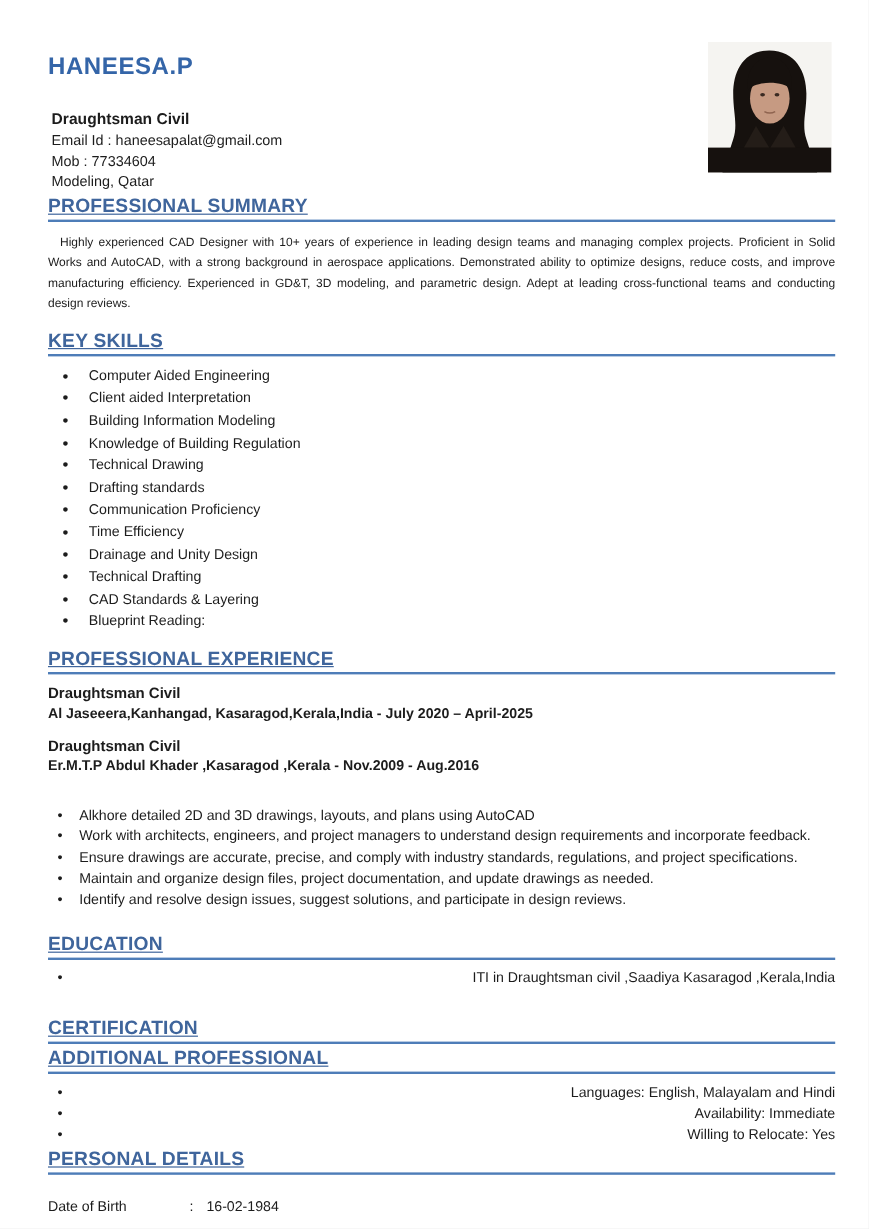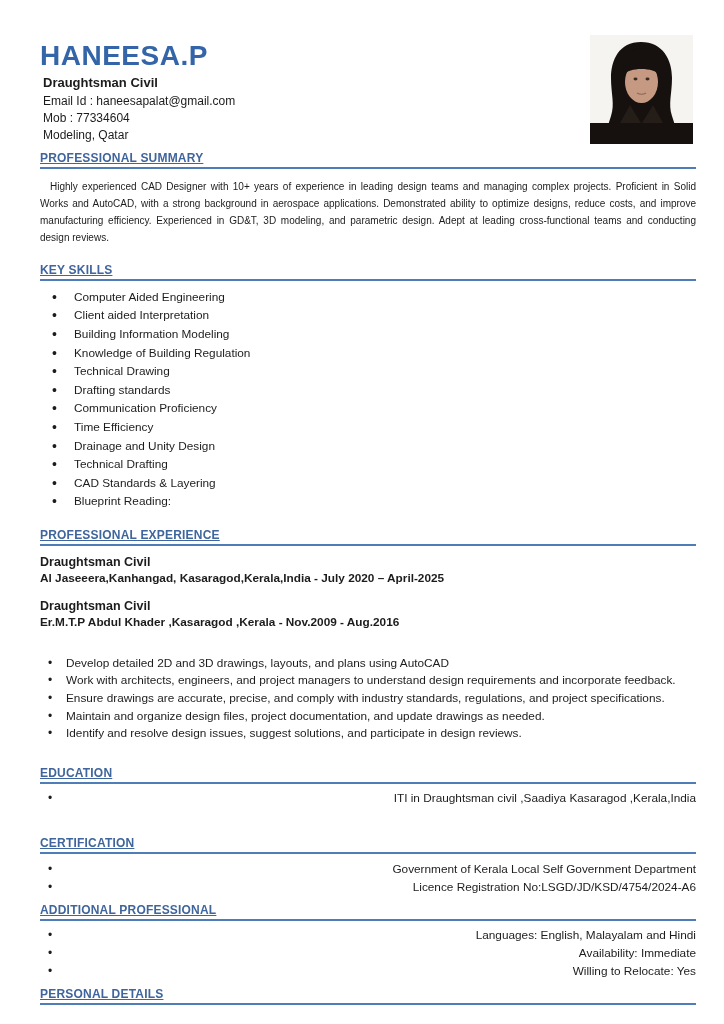--- a/index.html
+++ b/index.html
@@ -13,25 +13,25 @@
     margin: 0 auto;
     background: #ffffff;
     color: #1c1c1c;
     padding: 42px 28px 0 40px;
     overflow: hidden;
   }
 
   
   .name {
     color: #3465a8;
-    font-size: 28px;
+    font-size: 20px;
     font-weight: bold;
     letter-spacing: 0.5px;
     line-height: 28px;
-    margin-bottom: 5px;
+    margin-bottom: 21px;
   }
   .job-title {
     font-size: 13px;
     font-weight: bold;
     margin-left: 3px;
     margin-bottom: 3px;
   }
   .contact-line {
     font-size: 12px;
     line-height: 17px;
@@ -50,21 +50,21 @@
   .photo svg { display: block; width: 100%; height: 100%; }
 
   
   .sec-heading {
     border-bottom: 2px solid #4e7db8;
     padding-bottom: 1px;
     margin-top: 14px;
   }
   .sec-heading span {
     color: #3f659c;
-    font-size: 12px;
+    font-size: 16px;
     font-weight: bold;
     letter-spacing: 0.2px;
     text-decoration: underline;
     text-align: right;
   }
   .sec-heading.tight { margin-top: 4px; }
 
   
   .summary-text {
     margin-top: 9px;
@@ -177,41 +177,37 @@
   <div class="job">
     <div class="job-name">Draughtsman Civil</div>
     <div class="job-line">Al Jaseeera,Kanhangad, Kasaragod,Kerala,India - July 2020 – April-2025</div>
   </div>
   <div class="job" style="margin-top:13px;">
     <div class="job-name">Draughtsman Civil</div>
     <div class="job-line">Er.M.T.P Abdul Khader ,Kasaragod ,Kerala - Nov.2009 - Aug.2016</div>
   </div>
 
   <ul class="dot-list exp-bullets">
-    <li>Develop detailed 2D and 3D drawings, layouts, and plans using AutoCAD</li>
+    <li>Alkhore detailed 2D and 3D drawings, layouts, and plans using AutoCAD</li>
     <li>Work with architects, engineers, and project managers to understand design requirements and incorporate feedback.</li>
     <li>Ensure drawings are accurate, precise, and comply with industry standards, regulations, and project specifications.</li>
     <li>Maintain and organize design files, project documentation, and update drawings as needed.</li>
     <li>Identify and resolve design issues, suggest solutions, and participate in design reviews.</li>
   </ul>
 
   <div class="sec-heading gap-md">
     <span>EDUCATION</span>
   </div>
   <ul class="dot-list edu-list">
     <li>ITI in Draughtsman civil ,Saadiya Kasaragod ,Kerala,India</li>
   </ul>
 
   <div class="sec-heading gap-lg">
     <span>CERTIFICATION</span>
   </div>
-  <ul class="dot-list cert-list">
-    <li>Government of Kerala Local Self Government Department</li>
-    <li>Licence Registration No:LSGD/JD/KSD/4754/2024-A6</li>
-  </ul>
 
   <div class="sec-heading tight">
     <span>ADDITIONAL PROFESSIONAL</span>
   </div>
   <ul class="dot-list addl-list">
     <li>Languages: English, Malayalam and  Hindi</li>
     <li>Availability: Immediate</li>
     <li>Willing to Relocate: Yes</li>
   </ul>
 

